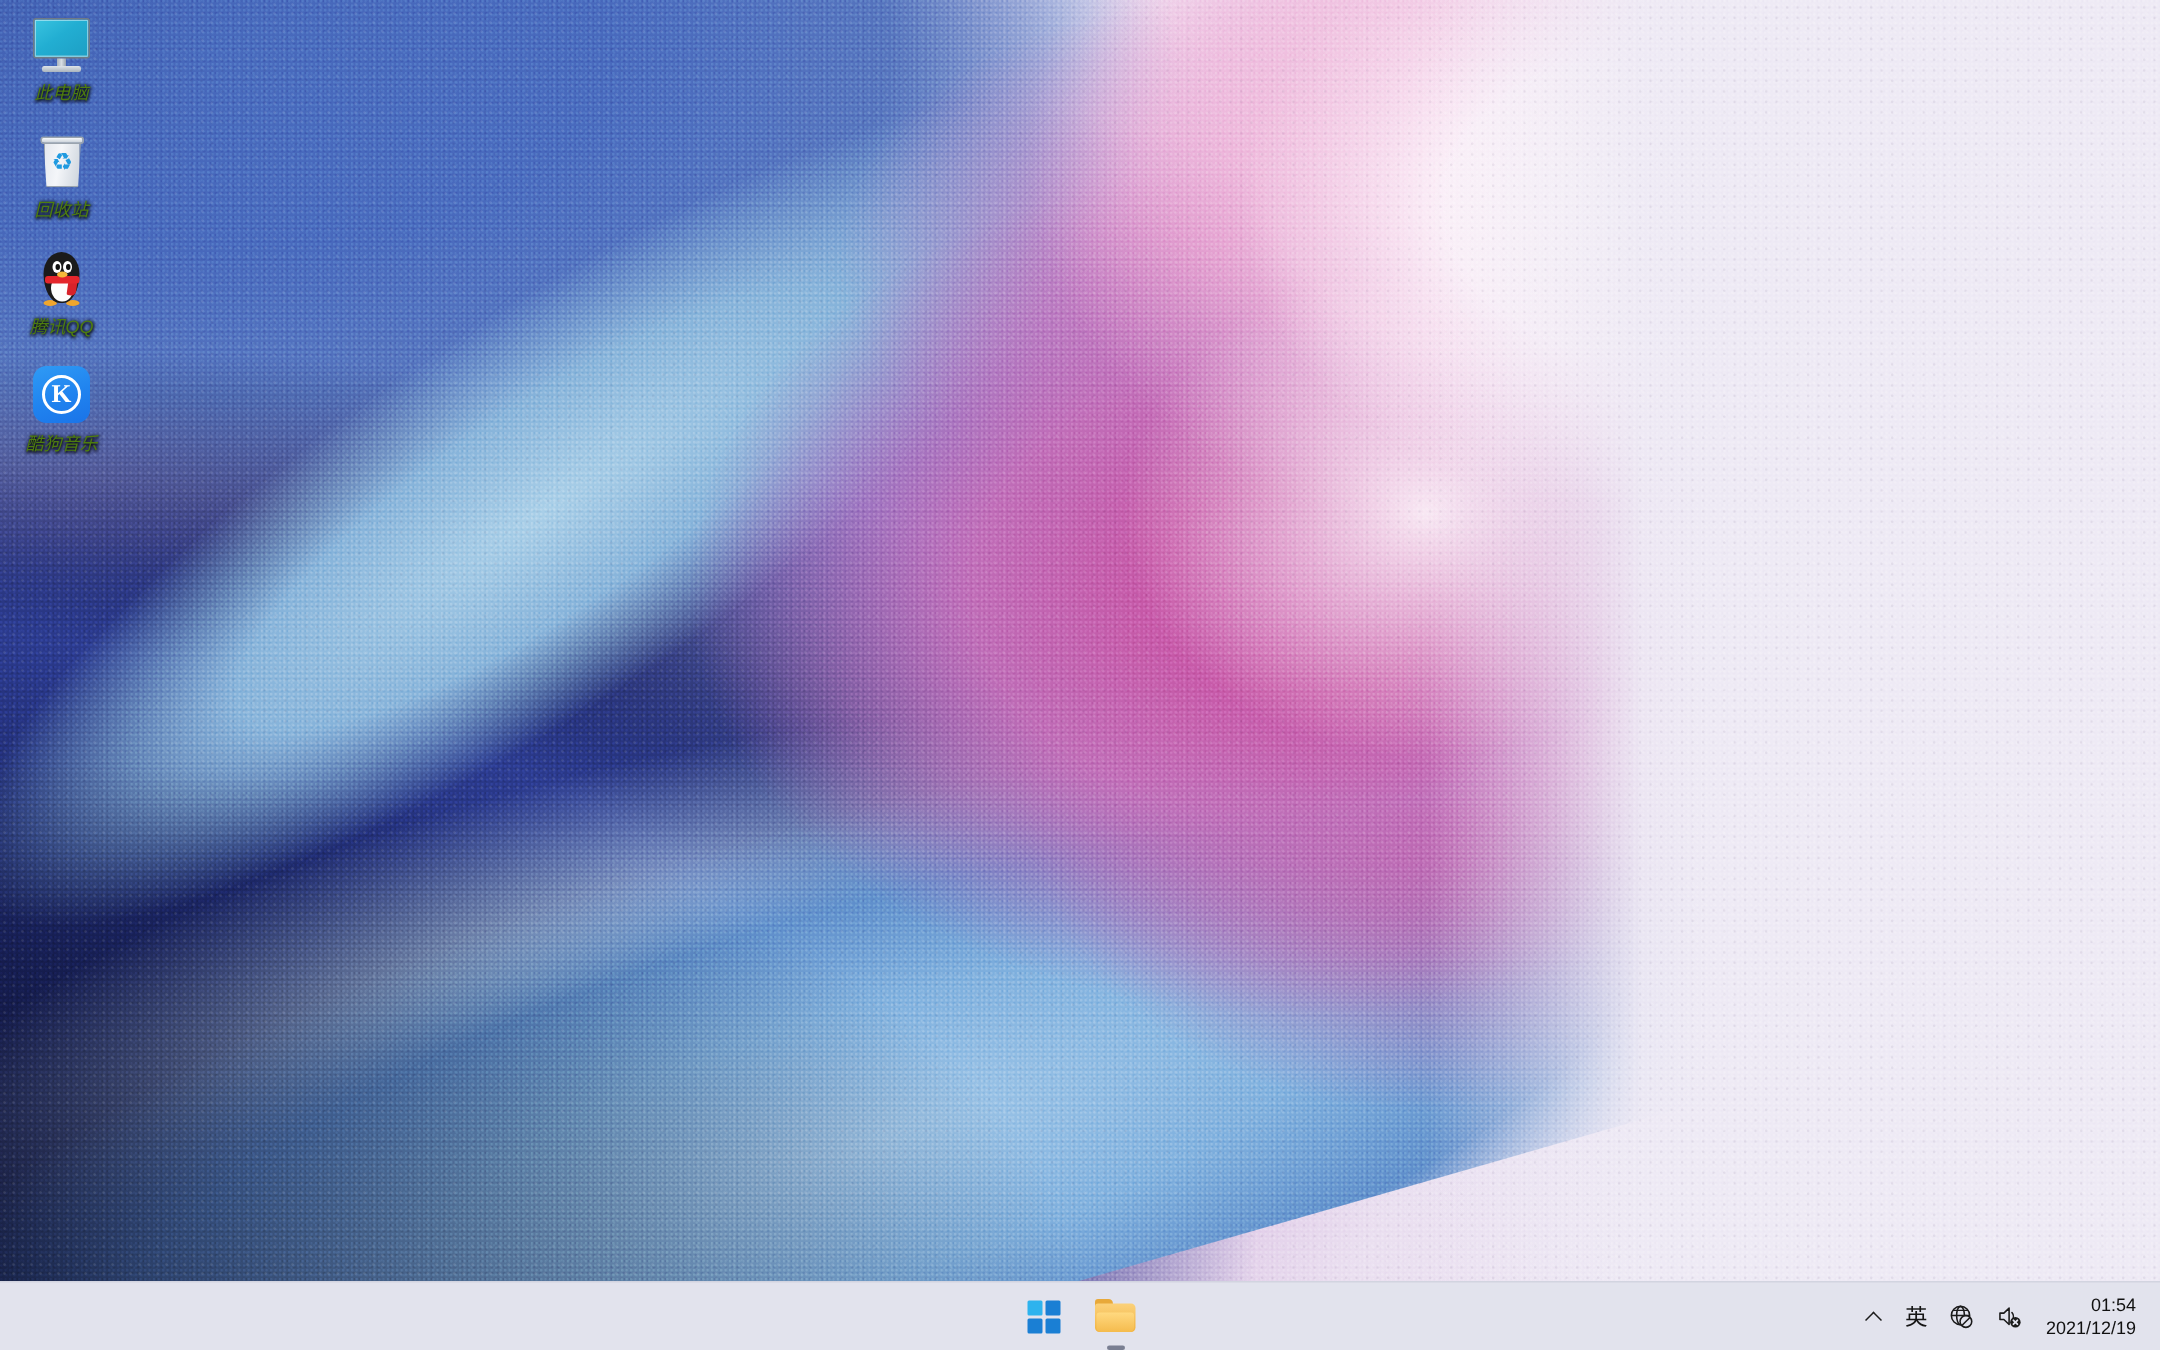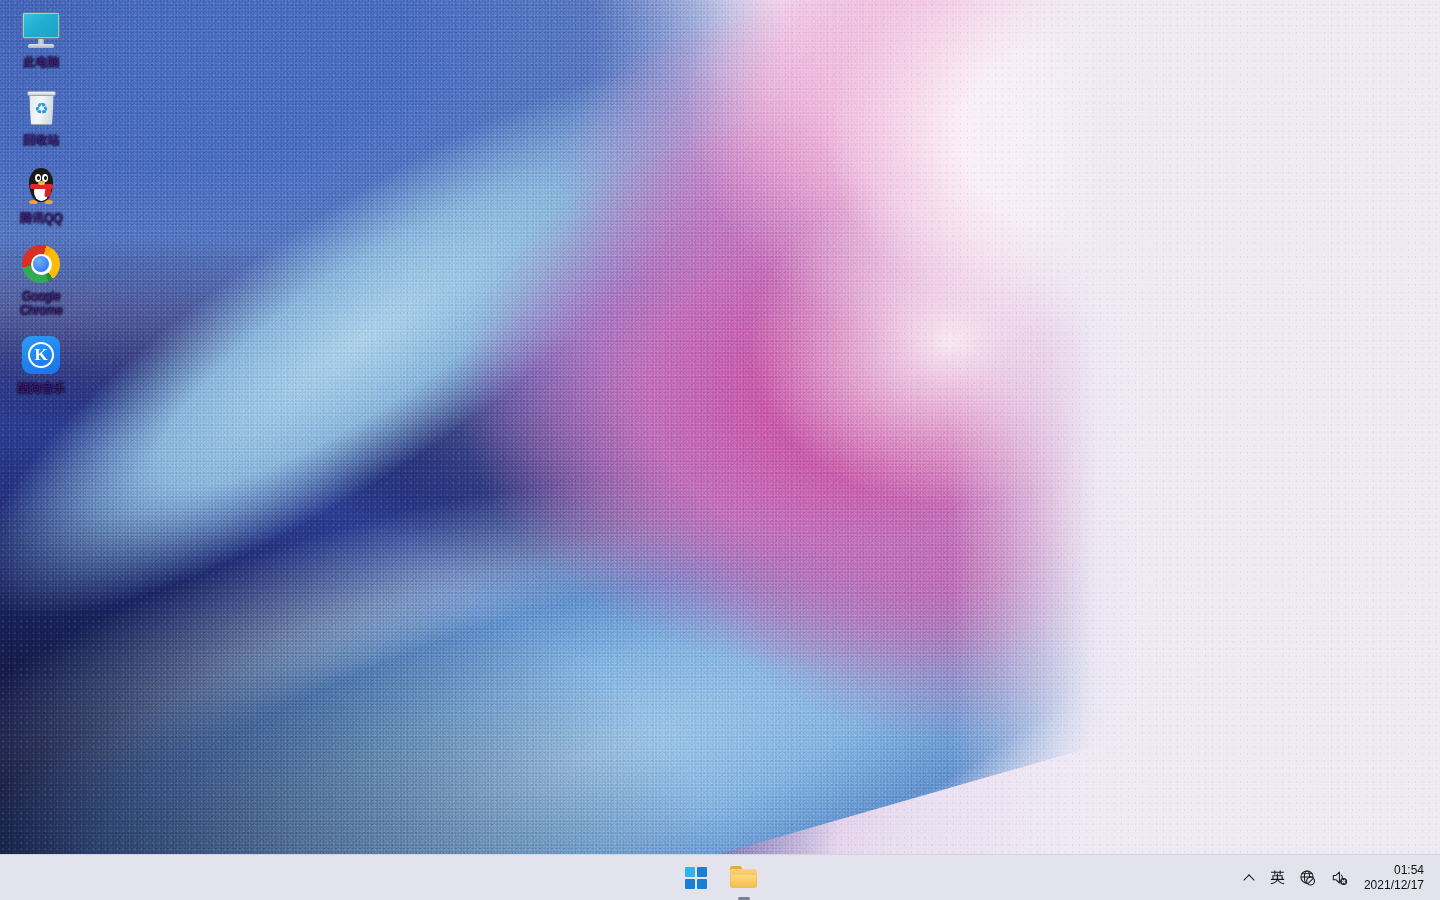--- a/index.html
+++ b/index.html
@@ -155,25 +155,26 @@
     width: 44px; height: 44px;
     position: relative;
     display: flex;
     align-items: center;
     justify-content: center;
   }
   .desk-icon .label {
     margin-top: 3px;
     font-size: 12px;
     line-height: 14px;
-    color: #4c1d95;
+    color: #4d7c0f;
     text-align: center;
     text-shadow: 0 1px 2px rgba(0,0,0,.85), 0 0 3px rgba(0,0,0,.7), 1px 0 2px rgba(0,0,0,.6);
     word-break: break-word;
     max-width: 72px;
+    font-style: italic;
   }
 
   
   .ico-monitor .screen {
     position: absolute;
     left: 3px; top: 4px;
     width: 38px; height: 27px;
     border: 1px solid #6f7a86;
     border-radius: 2px;
     background: linear-gradient(145deg, #39c4e0 0%, #22aed2 45%, #1d9ec4 100%);
@@ -536,28 +537,20 @@
             <i></i>
           </span>
         <span class="eye r">
             <i></i>
           </span>
         <span class="beak"></span>
       </span>
       <span class="label">腾讯QQ</span>
     </div>
 
-    <div class="desk-icon">
-      <span class="glyph ico-chrome">
-        <span class="disc"></span>
-          <span class="white"></span>
-          <span class="blue"></span>
-      </span>
-      <span class="label">Google Chrome</span>
-    </div>
 
     <div class="desk-icon">
       <span class="glyph ico-kugou">
         <span class="tile"></span>
           <span class="ring"></span>
           <span class="k">K</span>
       </span>
       <span class="label">酷狗音乐</span>
     </div>
 
@@ -615,17 +608,17 @@
         <path d="M2.3 6.4 H4.9 L8.4 3.1 V14.0 L4.9 10.7 H2.3 Z" fill="none" stroke="#1b1b1b" stroke-width="1.05" stroke-linejoin="round"></path>
         <path d="M10.3 6.0 a3.9 3.9 0 0 1 0 5.1" fill="none" stroke="#1b1b1b" stroke-width="1.05" stroke-linecap="round"></path>
         <circle cx="12.6" cy="12.5" r="3.5" fill="#1b1b1b"></circle>
         <line x1="11.3" y1="11.2" x2="13.9" y2="13.8" stroke="#e2e3ed" stroke-width="1.25" stroke-linecap="round"></line>
         <line x1="13.9" y1="11.2" x2="11.3" y2="13.8" stroke="#e2e3ed" stroke-width="1.25" stroke-linecap="round"></line>
       </svg>
     </div>
 
     <div id="clock">
       <span class="t">01:54</span>
-      <span class="d">2021/12/17</span>
+      <span class="d">2021/12/19</span>
     </div>
 
   </div>
 </div>
 
 </body></html>

